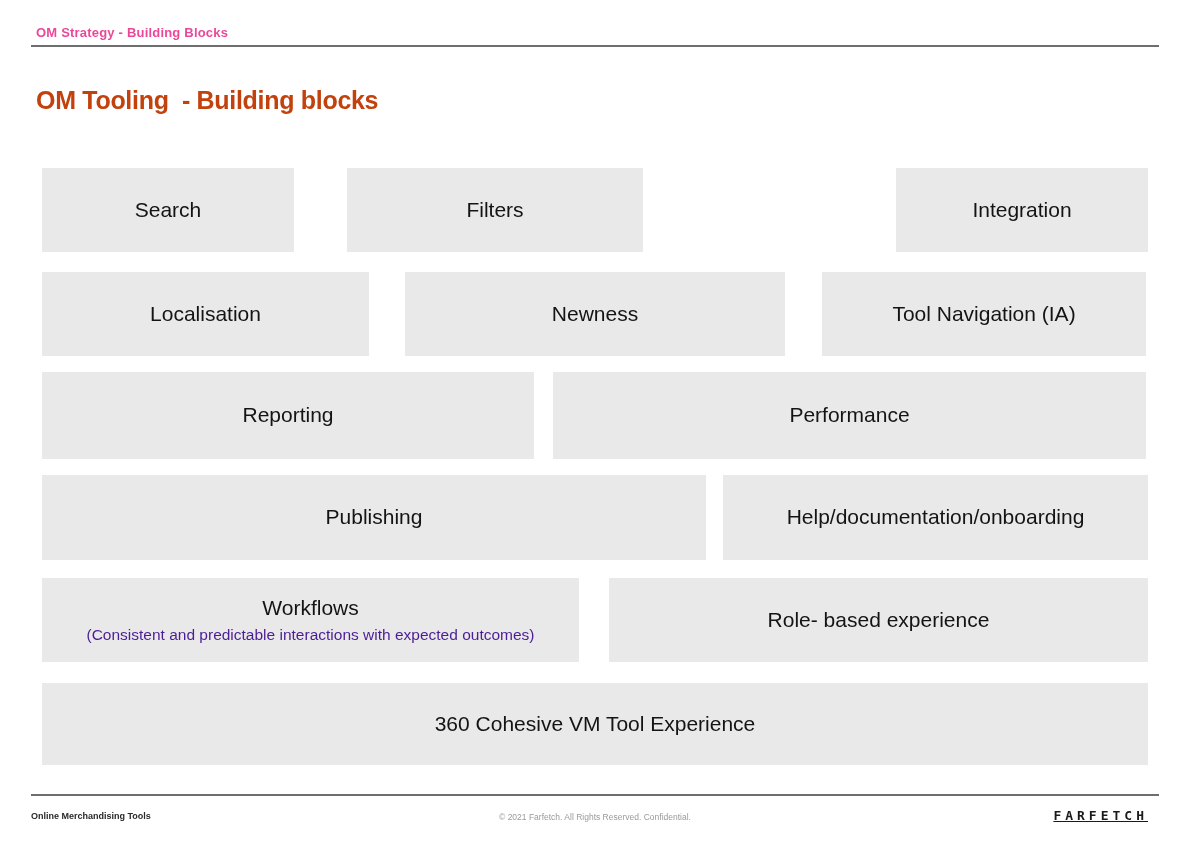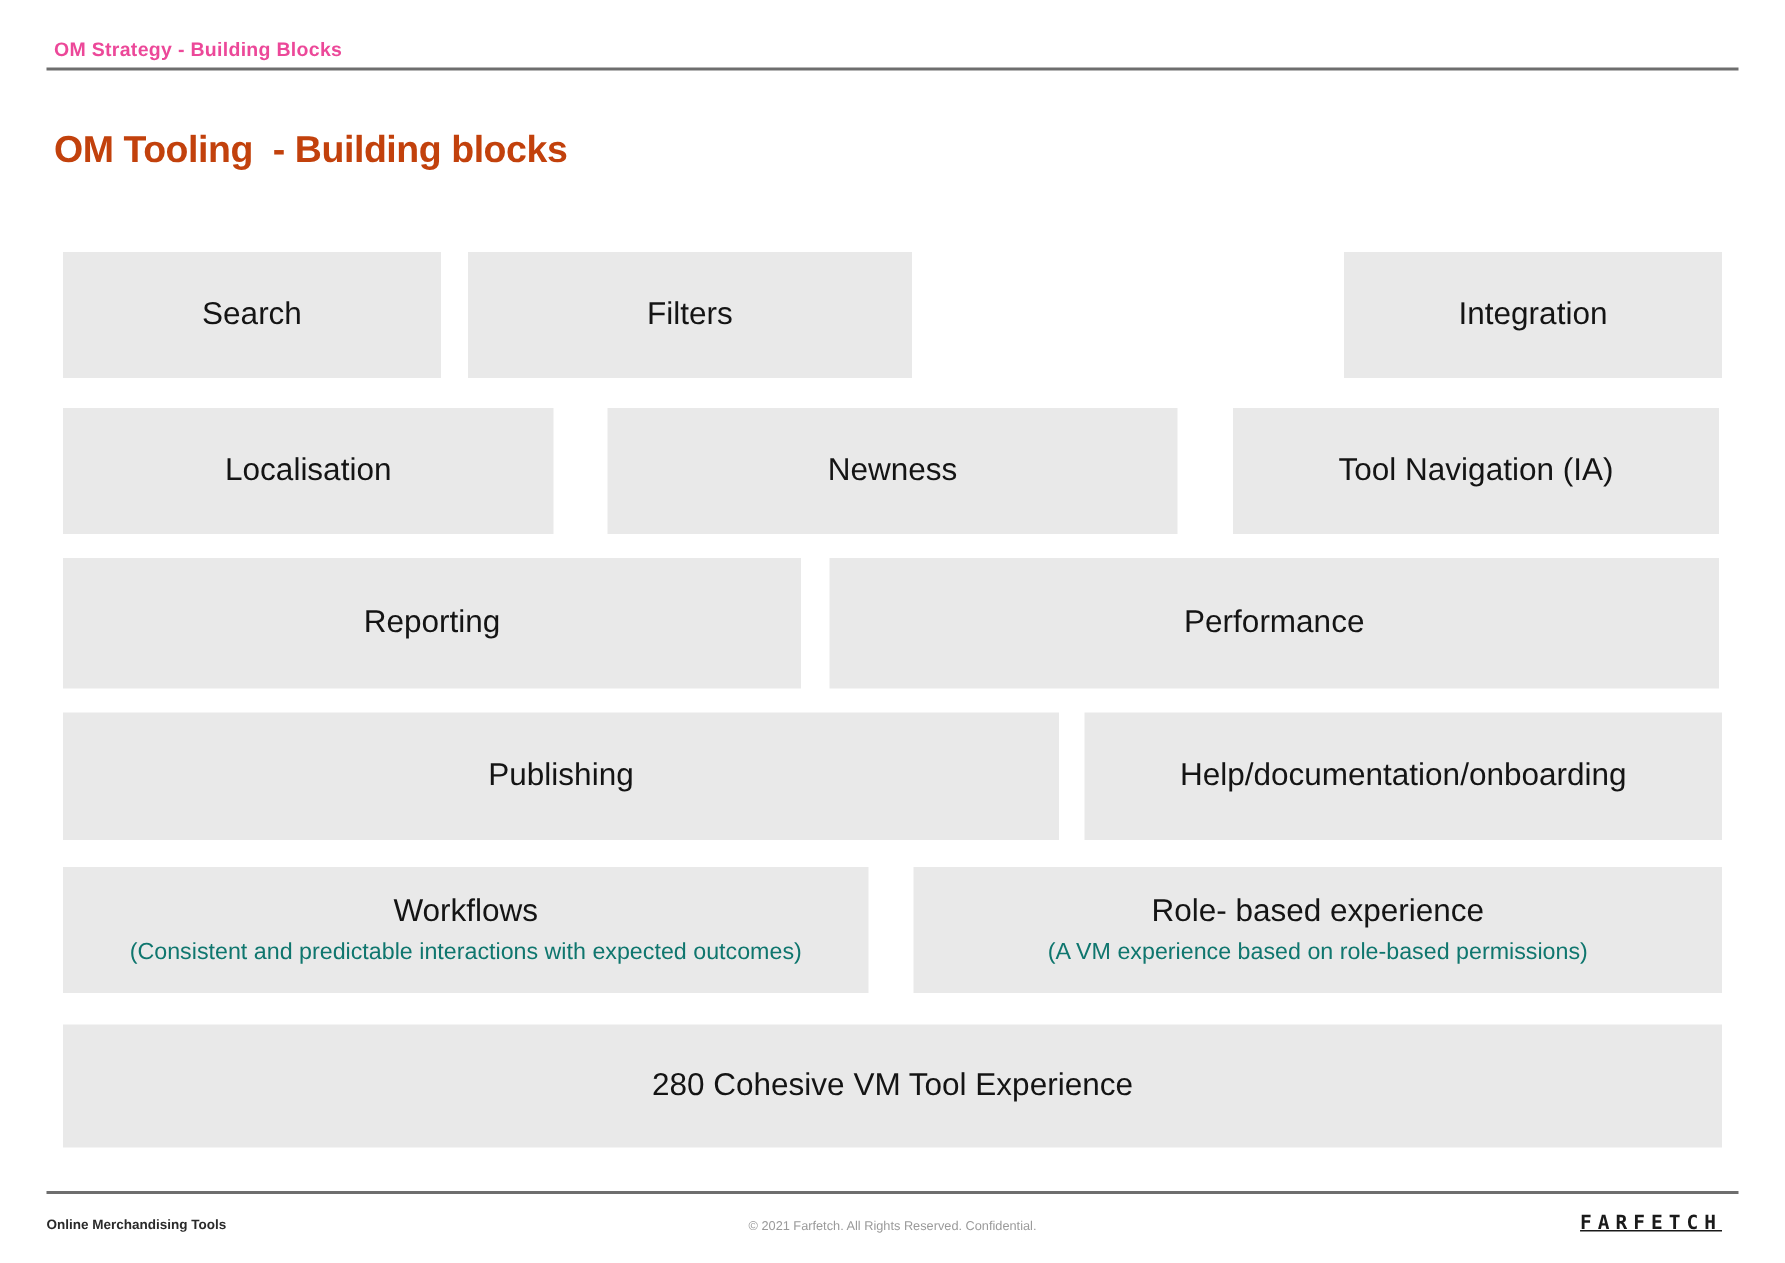--- a/index.html
+++ b/index.html
@@ -56,21 +56,21 @@
   }
   .block-label {
     font-size: 21px;
     font-weight: 400;
     color: #141414;
     line-height: 1.25;
   }
   .block-sub {
     font-size: 15.5px;
     font-weight: 400;
-    color: #0f766e;
+    color: #4c1d95;
     margin-top: 5px;
     line-height: 1.2;
   }
   .footer-left {
     position: absolute;
     left: 31px;
     top: 811px;
     font-size: 9px;
     font-weight: 700;
     color: #2a2a2a;
@@ -101,21 +101,21 @@
 
 <div class="slide">
 
   <div class="eyebrow">OM Strategy - Building Blocks</div>
   <div class="divider top"></div>
   <h1 class="title">OM Tooling  - Building blocks</h1>
 
   <div class="block" style="left:42px;top:168px;width:252px;height:84px">
     <span class="block-label">Search</span>
   </div>
-  <div class="block" style="left:312px;top:168px;width:296px;height:84px">
+  <div class="block" style="left:347px;top:168px;width:296px;height:84px">
     <span class="block-label">Filters</span>
   </div>
   <div class="block" style="left:896px;top:168px;width:252px;height:84px">
     <span class="block-label">Integration</span>
   </div>
 
   <div class="block" style="left:42px;top:272px;width:327px;height:84px">
     <span class="block-label">Localisation</span>
   </div>
   <div class="block" style="left:405px;top:272px;width:380px;height:84px">
@@ -138,25 +138,24 @@
   <div class="block" style="left:723px;top:475px;width:425px;height:85px">
     <span class="block-label">Help/documentation/onboarding</span>
   </div>
 
   <div class="block" style="left:42px;top:578px;width:537px;height:84px">
     <span class="block-label">Workflows</span>
     <span class="block-sub">(Consistent and predictable interactions with expected outcomes)</span>
   </div>
   <div class="block" style="left:609px;top:578px;width:539px;height:84px">
     <span class="block-label">Role- based experience</span>
-    <span class="block-sub">(A VM experience based on role-based permissions)</span>
   </div>
 
   <div class="block" style="left:42px;top:683px;width:1106px;height:82px">
-    <span class="block-label">280 Cohesive VM Tool Experience</span>
+    <span class="block-label">360 Cohesive VM Tool Experience</span>
   </div>
 
   <div class="divider bottom"></div>
   <div class="footer-left">Online Merchandising Tools</div>
   <div class="footer-center">© 2021 Farfetch. All Rights Reserved. Confidential.</div>
   <div class="footer-logo">FARFETCH</div>
 
 </div>
 
 </body></html>

